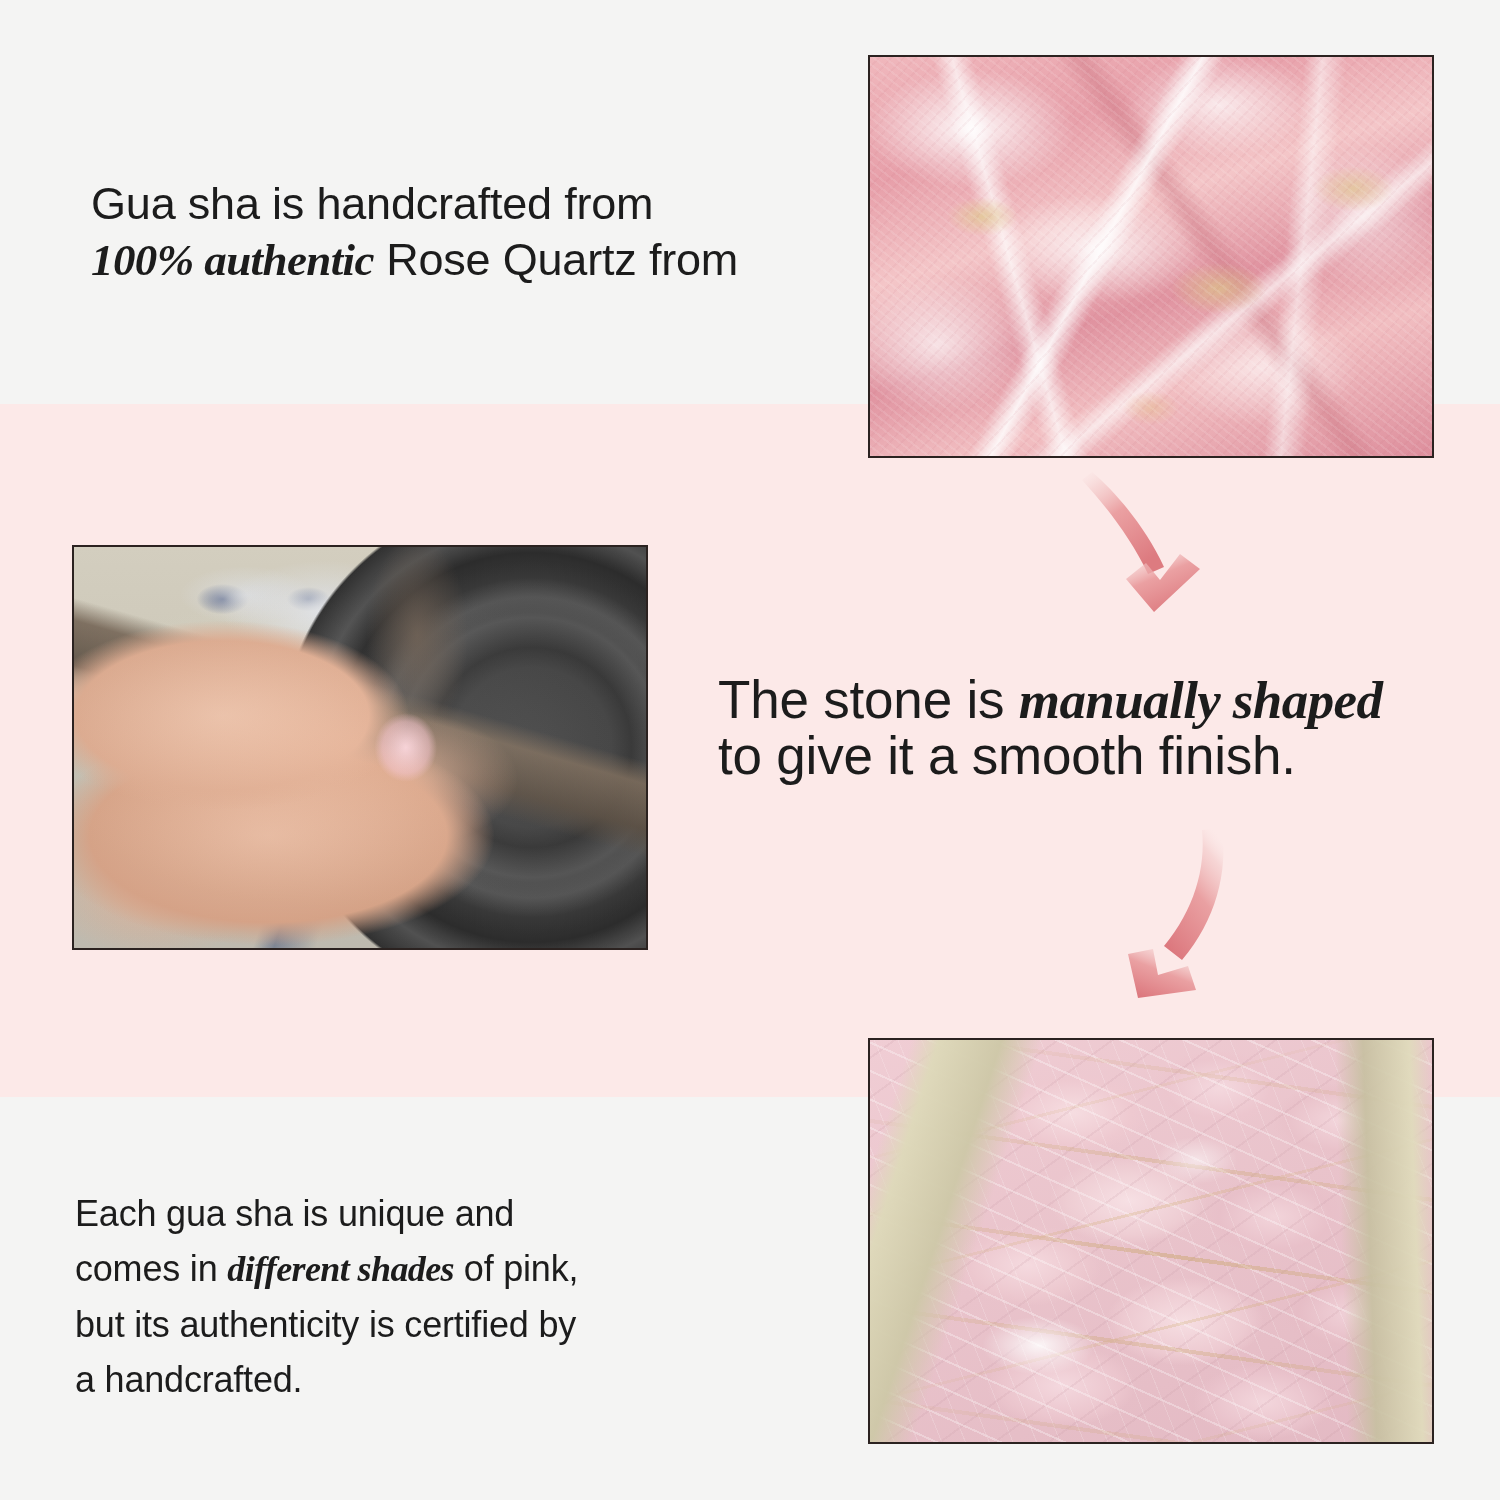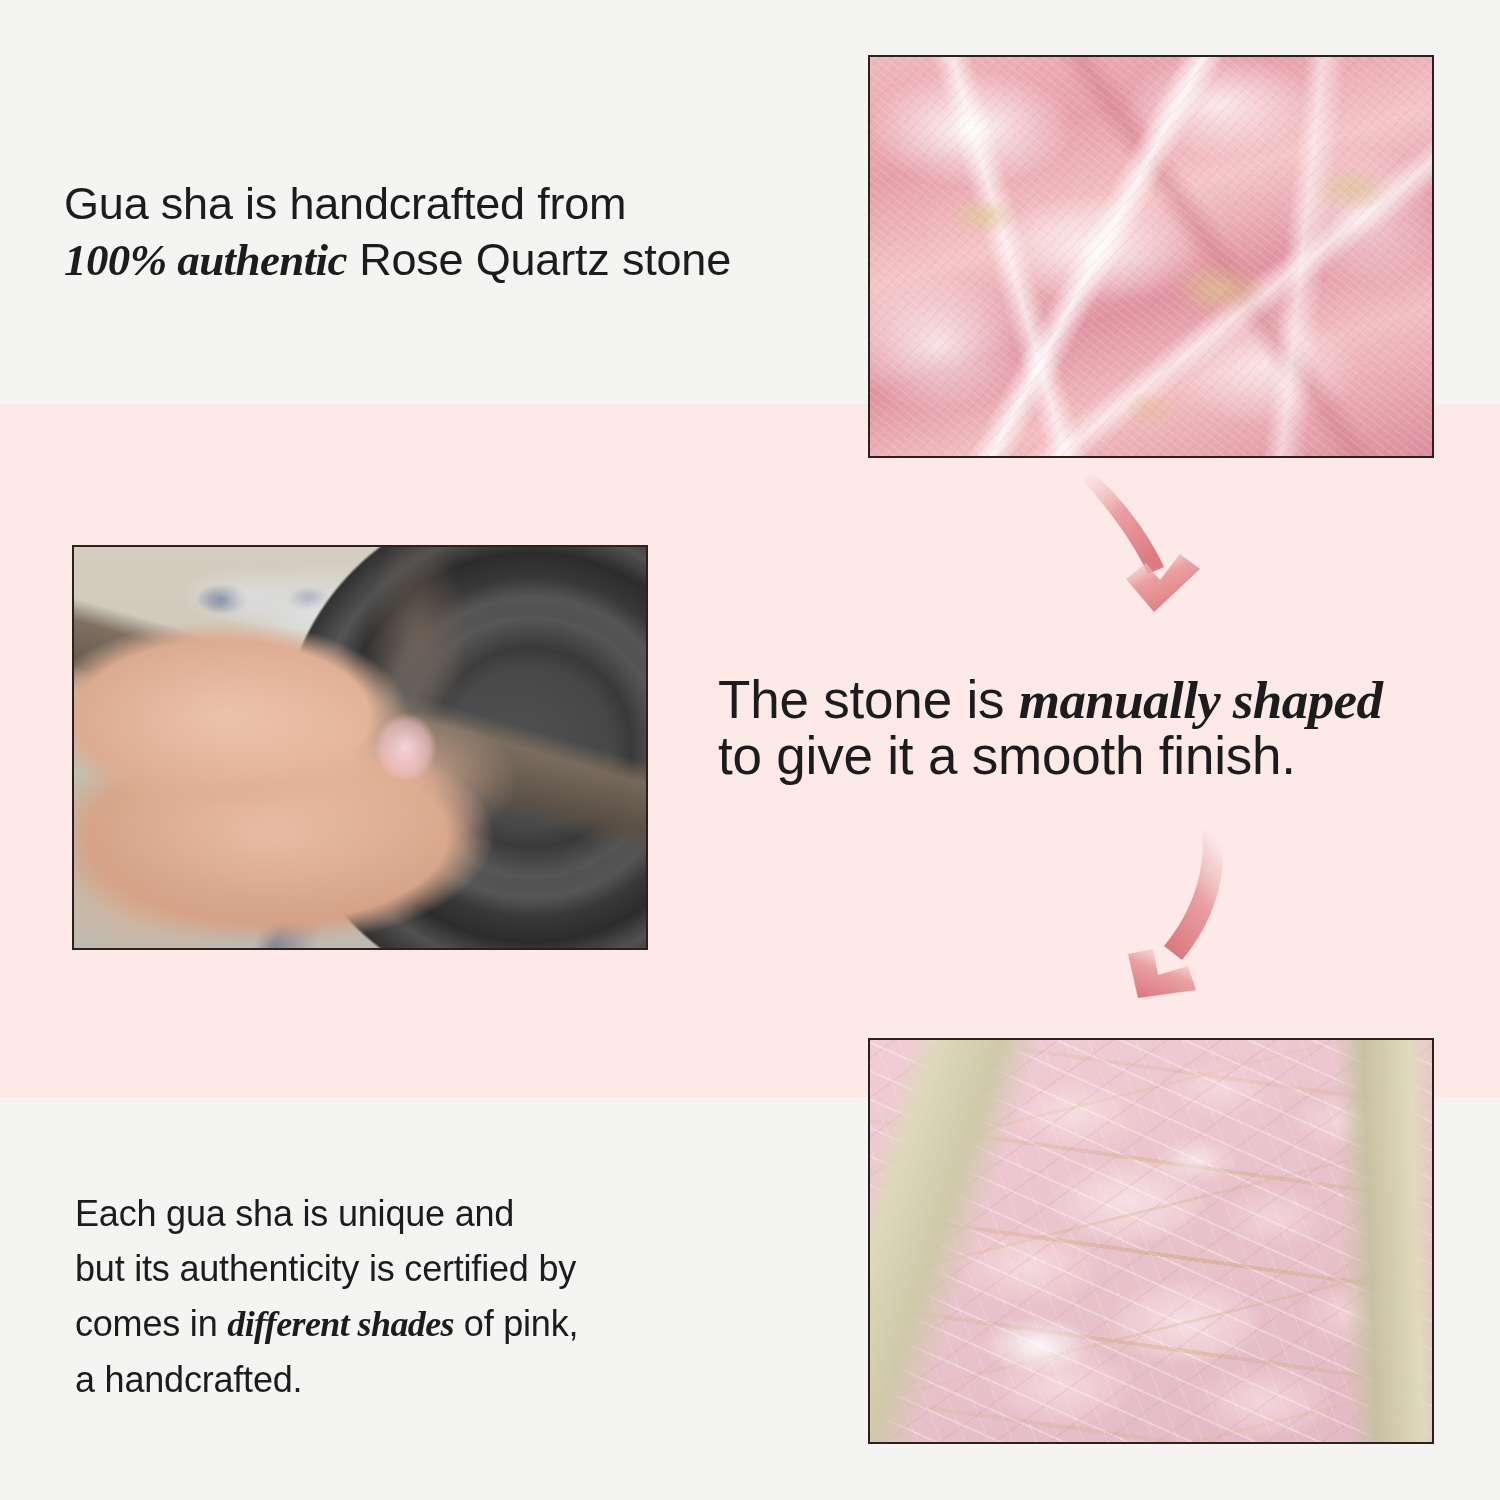--- a/index.html
+++ b/index.html
@@ -43,21 +43,21 @@
     display: block;
     white-space: nowrap;
   }
   .copy .em {
     font-family: "Liberation Serif", serif;
     font-weight: 700;
     letter-spacing: -0.6px;
   }
 
   #copy-1 {
-    left: 64px;
+    left: 91px;
     top: 176px;
     font-size: 45px;
     line-height: 56px;
   }
   #copy-2 {
     left: 718px;
     top: 672px;
     font-size: 53px;
     line-height: 55px;
   }
@@ -220,21 +220,21 @@
 <body>
 
 <div id="infographic">
 
   <div class="band band-top"></div>
   <div class="band band-middle"></div>
   <div class="band band-bottom"></div>
 
   <div class="copy" id="copy-1">
     <span class="ln">Gua sha is handcrafted from</span>
-    <span class="ln"><em class="em">100% authentic</em><span> Rose Quartz stone</span></span>
+    <span class="ln"><em class="em">100% authentic</em><span> Rose Quartz from</span></span>
   </div>
 
   <div class="photo" id="photo-quartz">
     <div class="layer base"></div>
     <div class="layer veins"></div>
     <div class="layer gold"></div>
     <div class="layer grain"></div>
   </div>
 
   <svg class="arrow-svg" id="arrow-1" viewBox="0 0 170 175">
@@ -294,22 +294,22 @@
              L 30 126
              L 55 121
              L 60 147
              L 90 138
              L 98 162
              Z" fill="url(#agrad2)"></path>
   </svg>
 
   <div class="copy" id="copy-3">
     <span class="ln">Each gua sha is unique and</span>
+    <span class="ln"><span>comes in </span><em class="em">different shades</em><span> of pink,</span></span>
     <span class="ln">but its authenticity is certified by</span>
-    <span class="ln"><span>comes in </span><em class="em">different shades</em><span> of pink,</span></span>
     <span class="ln">a handcrafted.</span>
   </div>
 
   <div class="photo" id="photo-tray">
     <div class="layer dark"></div>
     <div class="layer pile"></div>
     <div class="layer edges"></div>
     <div class="layer engrave"></div>
     <div class="layer shine"></div>
     <div class="layer boxedge"></div>

